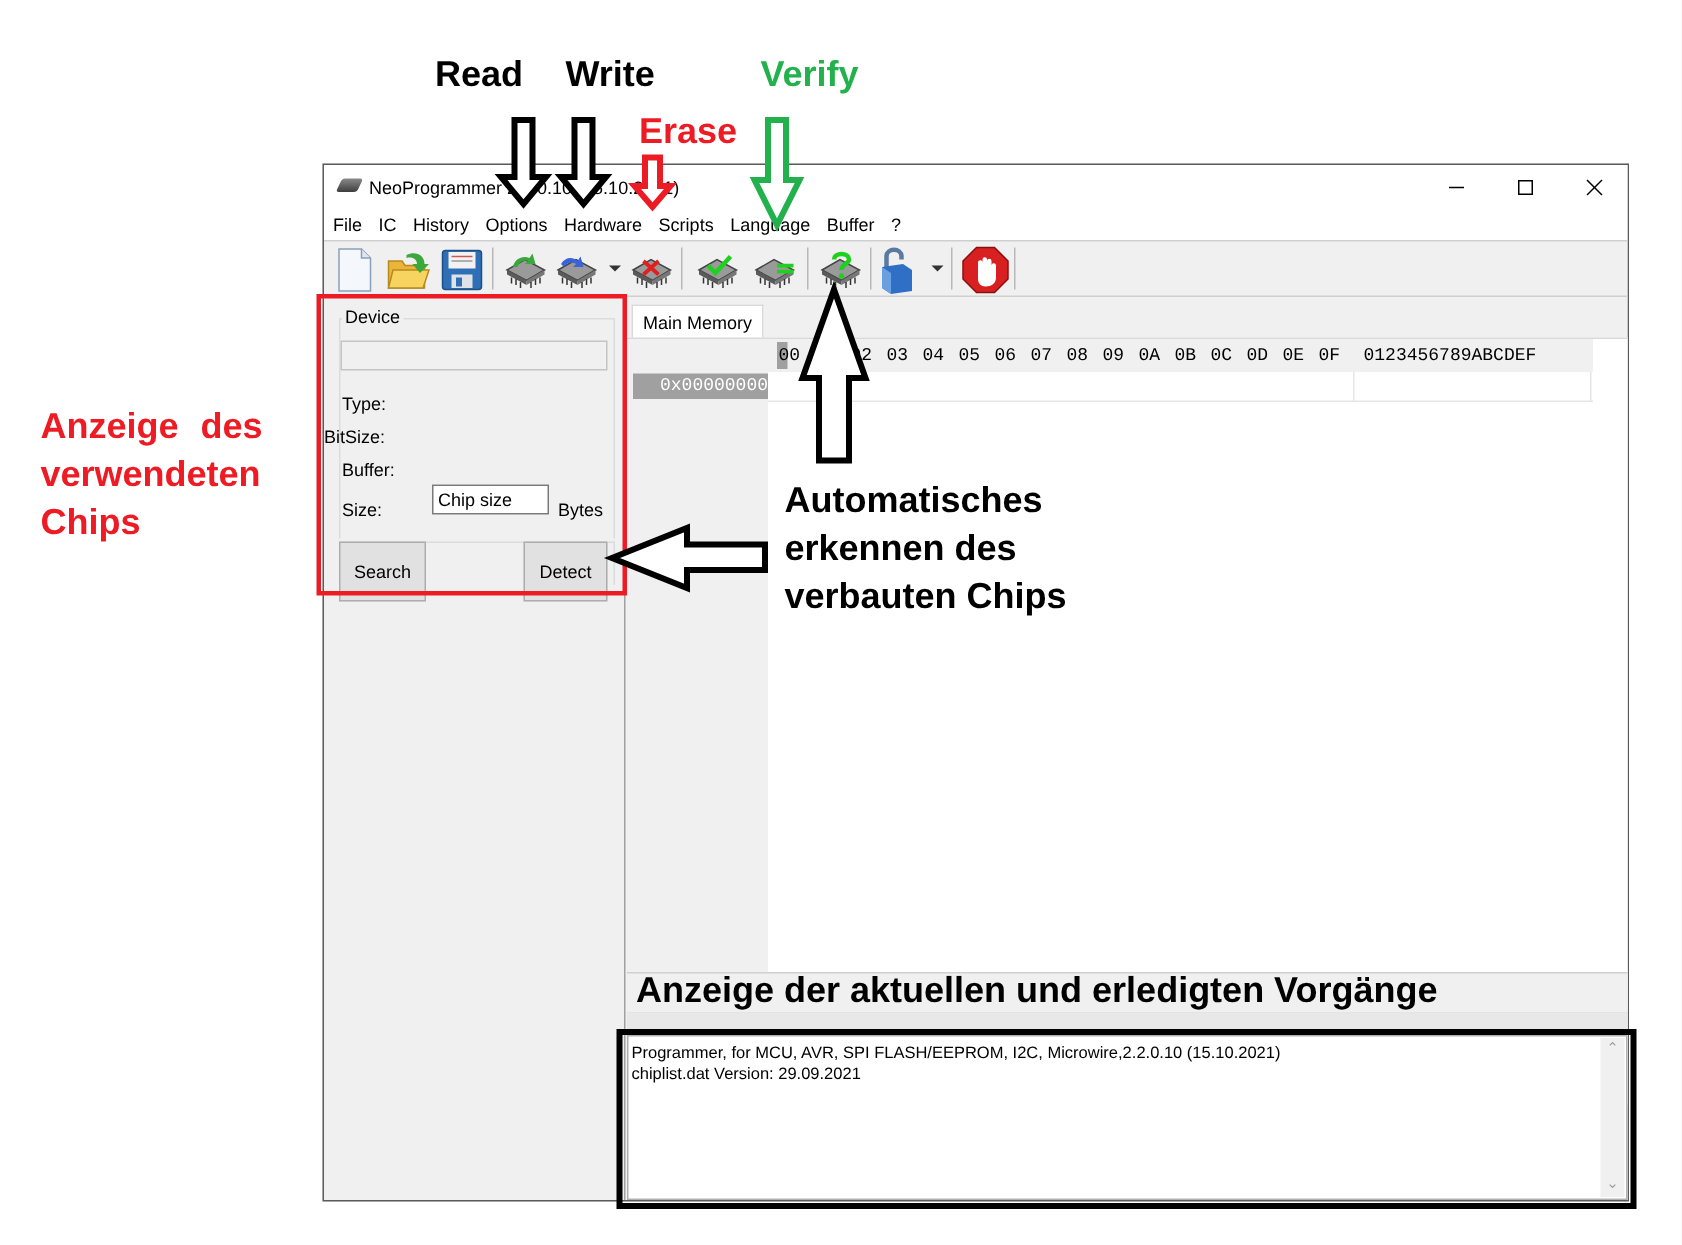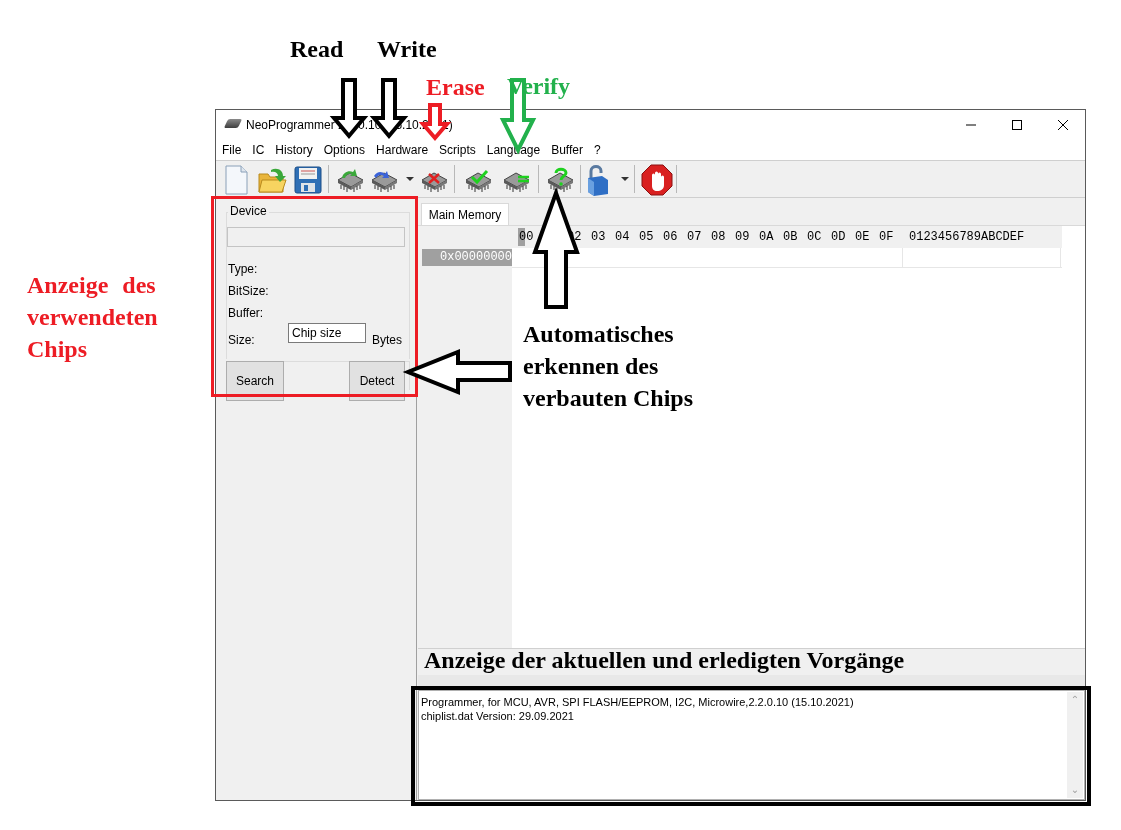--- a/index.html
+++ b/index.html
@@ -1,19 +1,19 @@
 <!DOCTYPE html>
 <html><head>
 <meta charset="utf-8">
 <style>
   html, body { margin:0; padding:0; }
   body { width:1121px; height:830px; background:#ffffff; position:relative; overflow:hidden; font-family:"Liberation Sans", sans-serif; }
 
   
-  .ann { position:absolute; font-family:Liberation Serif, serif; font-weight:bold; white-space:nowrap; }
+  .ann { position:absolute; font-family:Liberation Sans, sans-serif; font-weight:bold; white-space:nowrap; }
   .ann-big { font-size:24px; }
   .ann-black { color:#000; }
   .ann-red { color:#ed1c24; }
   .ann-green { color:#22b14c; }
 
   
   .window { position:absolute; left:215px; top:109px; width:871px; height:692px; background:#f0f0f0; border:1px solid #5a5a5a; box-sizing:border-box; }
   .titlebar { position:absolute; left:0; top:0; width:100%; height:30px; background:#fff; }
   .title-icon { position:absolute; left:10px; top:9px; width:14px; height:9px; background:linear-gradient(#8a8a8a,#3e3e3e); transform:skewX(-25deg); border-radius:2px; }
   .title-text { position:absolute; left:30px; top:8px; font-size:12px; color:#000; }
@@ -210,21 +210,21 @@
       </svg>
     </div>
     <div class="tb-sep" style="left:460px;"></div>
   </div>
 
   <div class="left-panel">
     <div class="groupbox"></div>
     <span class="gb-label">Device</span>
     <div class="device-field"></div>
     <span class="lbl" style="left:12px; top:64px;">Type:</span>
-    <span class="lbl" style="left:12px; top:86px;">BitSize:</span>
+    <span class="lbl" style="left:0; top:86px;">BitSize:</span>
     <span class="lbl" style="left:12px; top:108px;">Buffer:</span>
     <span class="lbl" style="left:12px; top:135px;">Size:</span>
     <input class="chip-size" type="text" value="Chip size" style="">
     <span class="lbl" style="left:156px; top:135px;">Bytes</span>
     <div class="btn-row-box"></div>
     <div class="win-button" style="left:10px; top:163px; width:58px;">Search</div>
     <div class="win-button" style="left:133px; top:163px; width:56px;">Detect</div>
   </div>
 
   <div class="main">
@@ -299,21 +299,21 @@
   </g>
 
   <g fill="#fff" stroke="#000" stroke-width="4">
     <path d="M510 363 V380 H458 V392 L408 372 L458 352 V363 Z"></path>
   </g>
 </svg>
 
 <span class="ann ann-big ann-black" style="left:290px; top:36px;">Read</span>
 <span class="ann ann-big ann-black" style="left:377px; top:36px;">Write</span>
 <span class="ann ann-big ann-red" style="left:426px; top:74px;">Erase</span>
-<span class="ann ann-big ann-green" style="left:507px; top:36px;margin-top:37px;">Verify</span>
+<span class="ann ann-big ann-green" style="left:507px; top:36px;">Verify</span>
 
 <div class="ann ann-big ann-red" style="left:27px; top:257px; line-height:32px;">
   <div style="word-spacing:8px;margin-top:12px;">Anzeige des</div>
   <div>verwendeten</div>
   <div>Chips</div>
 </div>
 
 <div class="ann ann-big ann-black" style="left:523px; top:318px; line-height:32px;">
   <div>Automatisches</div>
   <div>erkennen des</div>

